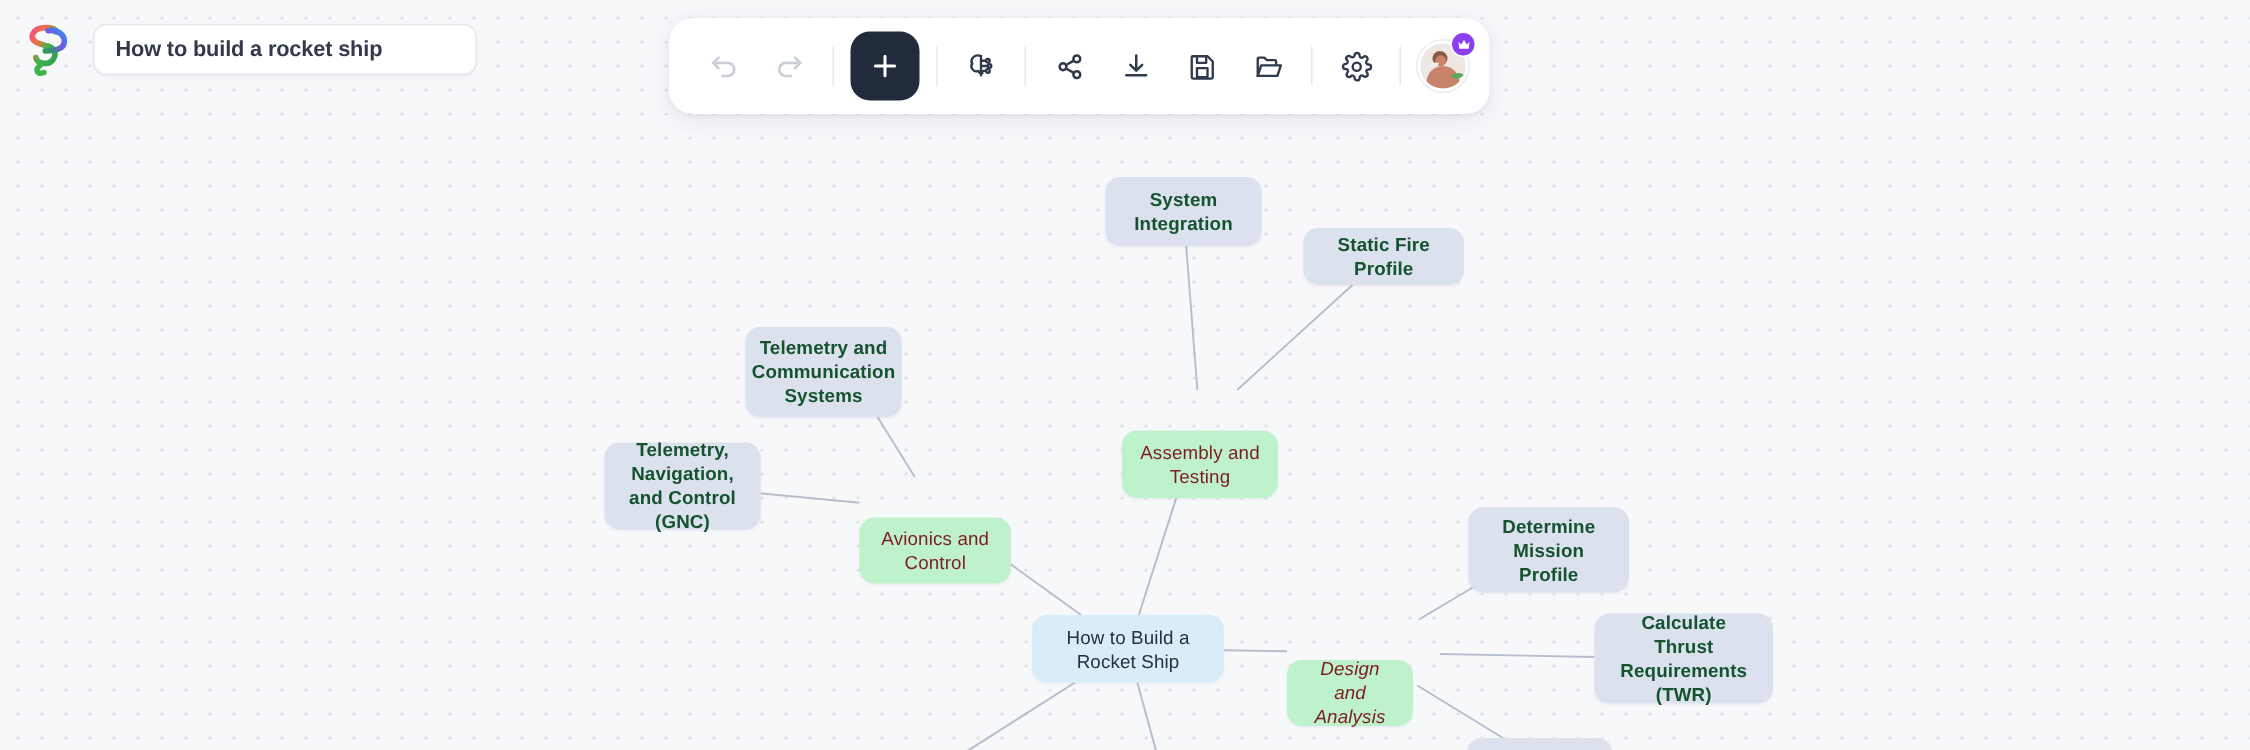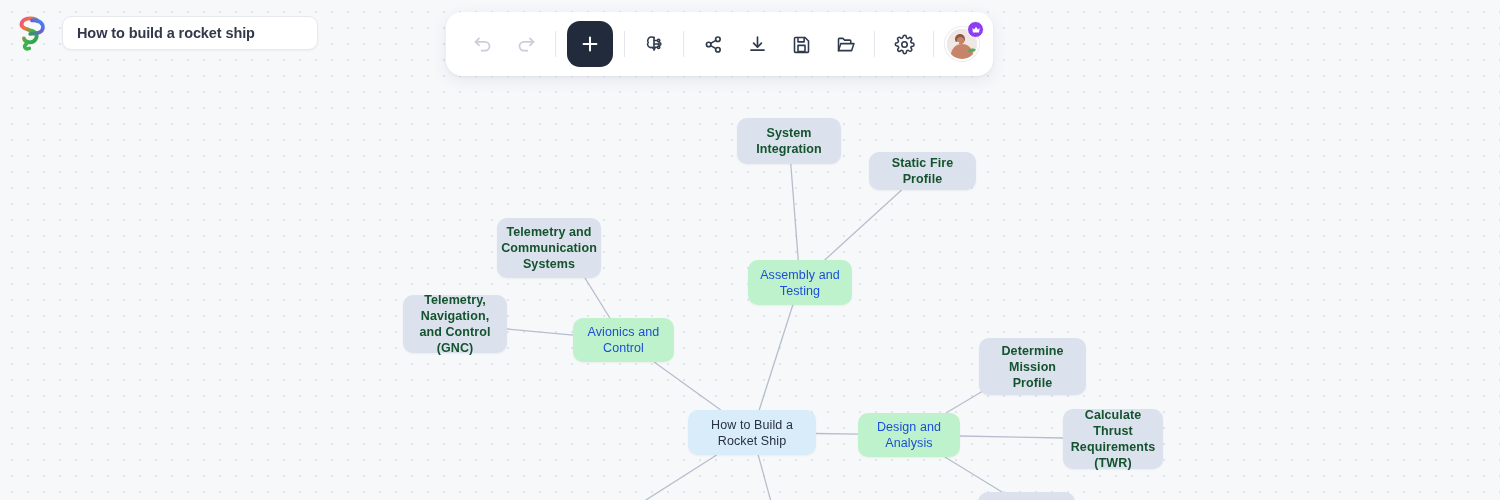--- a/index.html
+++ b/index.html
@@ -46,21 +46,22 @@
     box-shadow: 0 1px 2px rgba(40,55,80,0.055);
     z-index: 3;
     cursor: default;
   }
   .node.root {
     background: #d9ecfa;
     color: #27313f;
   }
   .node.branch {
     background: #bdf2cc;
-    color: #1d4ed8;
+    color: #7f1d1d;
+    margin-top: 27px;
   }
   .node.leaf {
     background: #dbe1ed;
     color: #14532d;
     font-weight: bold;
   }
 
   
   #brand {
     position: absolute;
@@ -193,23 +194,23 @@
       <line x1="944.9027777777778" y1="457" x2="1002.0208333333334" y2="492" stroke="#b6bece" stroke-width="1.3"></line>
       <line x1="573" y1="335.2047477744807" x2="507" y2="328.93768545994067" stroke="#b6bece" stroke-width="1.3"></line>
       <line x1="609.8416666666667" y1="318" x2="567.625" y2="250" stroke="#b6bece" stroke-width="1.3"></line>
       <line x1="798.2508833922261" y1="260" x2="790.7879858657244" y2="164" stroke="#b6bece" stroke-width="1.3"></line>
       <line x1="824.719730941704" y1="260" x2="901.6255605381166" y2="190" stroke="#b6bece" stroke-width="1.3"></line>
       <line x1="716.6428571428571" y1="455" x2="92" y2="852.5" stroke="#b6bece" stroke-width="1.3"></line>
       <line x1="758.1875" y1="455" x2="884" y2="912.5" stroke="#b6bece" stroke-width="1.3"></line>
     </svg>
   <div id="nodes-layer">
       <div class="node root" style="left: 688px; top: 410px; width: 128px; height: 45px;">How to Build a Rocket Ship</div>
-      <div class="node branch" style="left: 858px; top: 413px; width: 102px; height: 44px;">Design and Analysis</div>
+      <div class="node branch" style="left: 858px; top: 413px; width: 84px; height: 44px; font-style: italic;">Design and Analysis</div>
       <div class="node leaf" style="left: 979px; top: 338px; width: 107px; height: 57px;">Determine Mission Profile</div>
-      <div class="node leaf" style="left: 1063px; top: 409px; width: 100px; height: 60px; text-align: center;">Calculate Thrust Requirements (TWR)</div>
+      <div class="node leaf" style="left: 1063px; top: 409px; width: 119px; height: 60px; text-align: center;">Calculate Thrust Requirements (TWR)</div>
       <div class="node branch" style="left: 573px; top: 318px; width: 101px; height: 44px;">Avionics and Control</div>
       <div class="node leaf" style="left: 403px; top: 295px; width: 104px; height: 58px;">Telemetry, Navigation, and Control (GNC)</div>
       <div class="node leaf" style="left: 497px; top: 190px; width: 104px; height: 60px; margin-top: 28px;">Telemetry and Communication Systems</div>
       <div class="node branch" style="left: 748px; top: 260px; width: 104px; height: 45px;">Assembly and Testing</div>
       <div class="node leaf" style="left: 737px; top: 118px; width: 104px; height: 46px;">System Integration</div>
       <div class="node leaf" style="left: 869px; top: 152px; width: 107px; height: 38px;">Static Fire Profile</div>
       <div class="node leaf" style="left: 978px; top: 492px; width: 97px; height: 30px;"></div>
     </div>
 </div>
 

